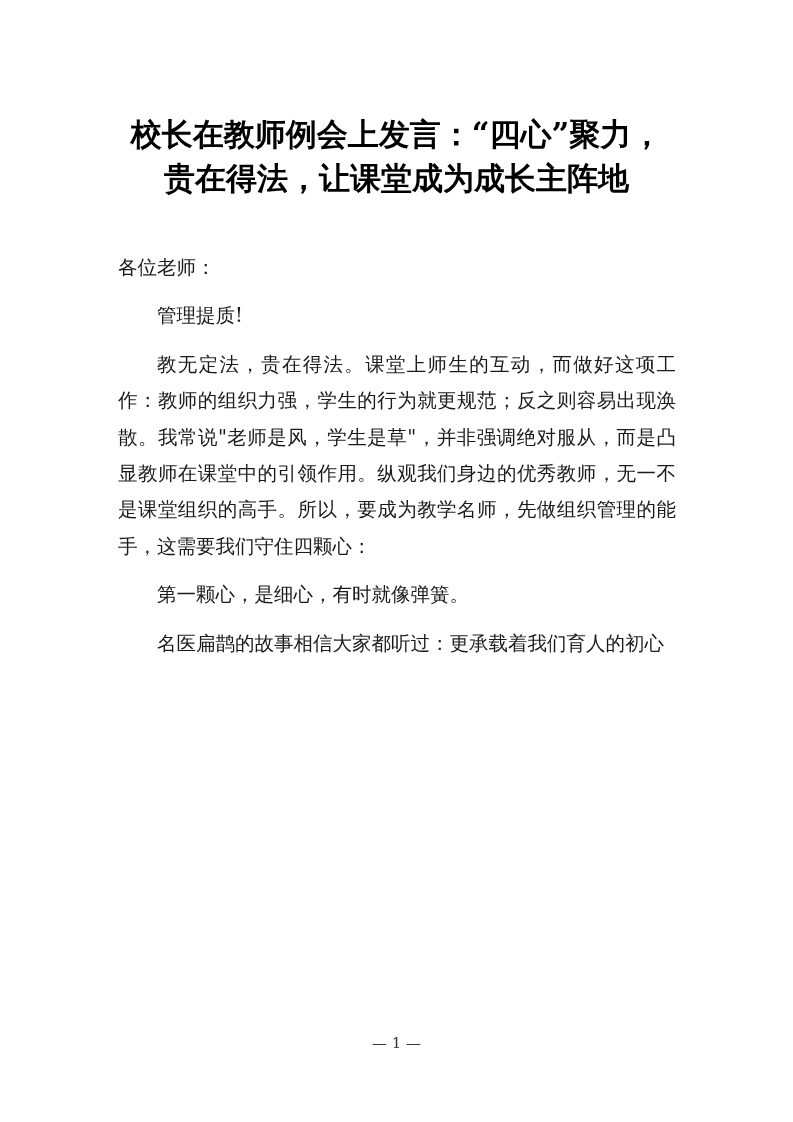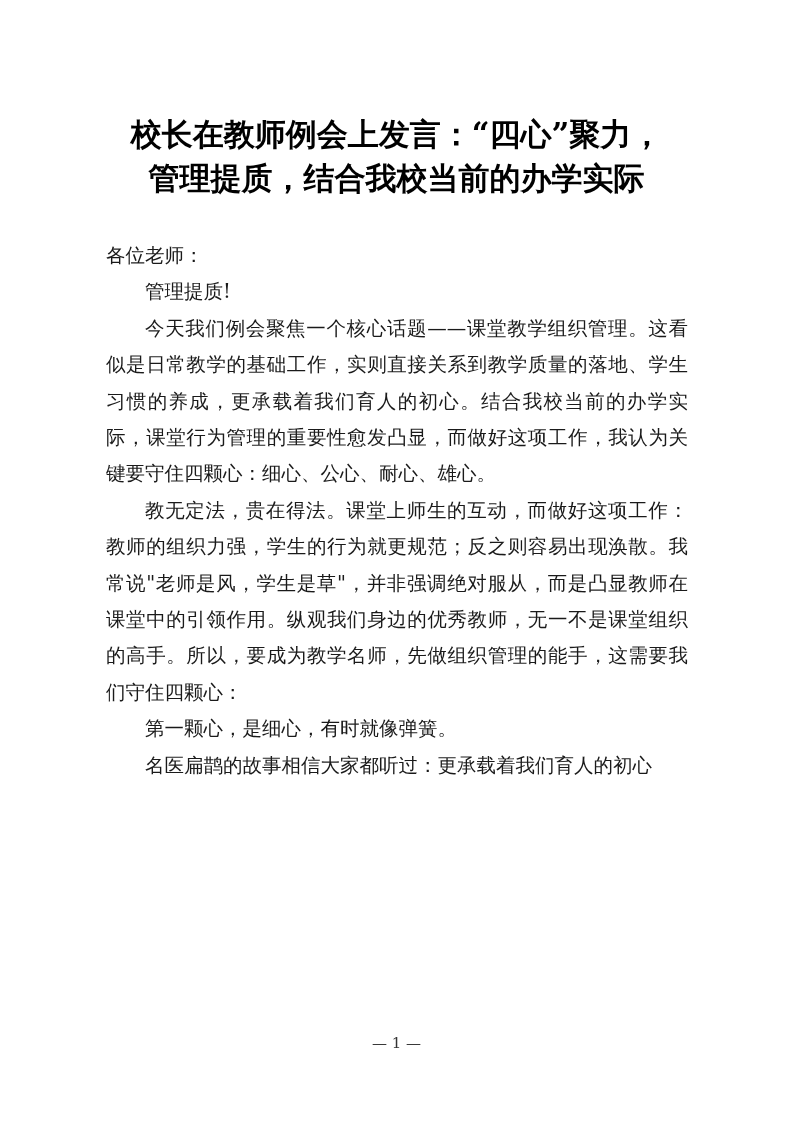--- a/index.html
+++ b/index.html
@@ -39,21 +39,21 @@
       position: absolute;
       left: 106px;
       top: 238px;
       width: 582px;
       font-family: "DejaVu Serif", serif;
       font-size: 19.5px;
       line-height: 36.4px;
       color: #1a1a1a;
     }
     .body p {
-      margin: 0;
+      margin: 12px;
       text-align: justify;
       text-align-last: left;
     }
     .body p.indent { text-indent: 2em; }
     .salutation { }
     .page-number {
       position: absolute;
       left: 0;
       top: 1034px;
       width: 793px;
@@ -62,26 +62,25 @@
       font-size: 15px;
       color: #333333;
     }
   </style>
 </head>
 <body>
 
 <div class="page">
   <div class="title">
     <span class="line">校长在教师例会上发言：“四心”聚力，</span>
-    <span class="line">管理提质，结合我校当前的办学实际</span>
+    <span class="line">贵在得法，让课堂成为成长主阵地</span>
   </div>
 
   <div class="body">
     <p class="salutation">各位老师：</p>
     <p class="indent">管理提质!</p>
-    <p class="indent">今天我们例会聚焦一个核心话题——课堂教学组织管理。这看似是日常教学的基础工作，实则直接关系到教学质量的落地、学生习惯的养成，更承载着我们育人的初心。结合我校当前的办学实际，课堂行为管理的重要性愈发凸显，而做好这项工作，我认为关键要守住四颗心：细心、公心、耐心、雄心。</p>
     <p class="indent">教无定法，贵在得法。课堂上师生的互动，而做好这项工作：教师的组织力强，学生的行为就更规范；反之则容易出现涣散。我常说"老师是风，学生是草"，并非强调绝对服从，而是凸显教师在课堂中的引领作用。纵观我们身边的优秀教师，无一不是课堂组织的高手。所以，要成为教学名师，先做组织管理的能手，这需要我们守住四颗心：</p>
     <p class="indent">第一颗心，是细心，有时就像弹簧。</p>
     <p class="indent">名医扁鹊的故事相信大家都听过：更承载着我们育人的初心</p>
   </div>
 
   <div class="page-number">— 1 —</div>
 </div>
 
 </body></html>

